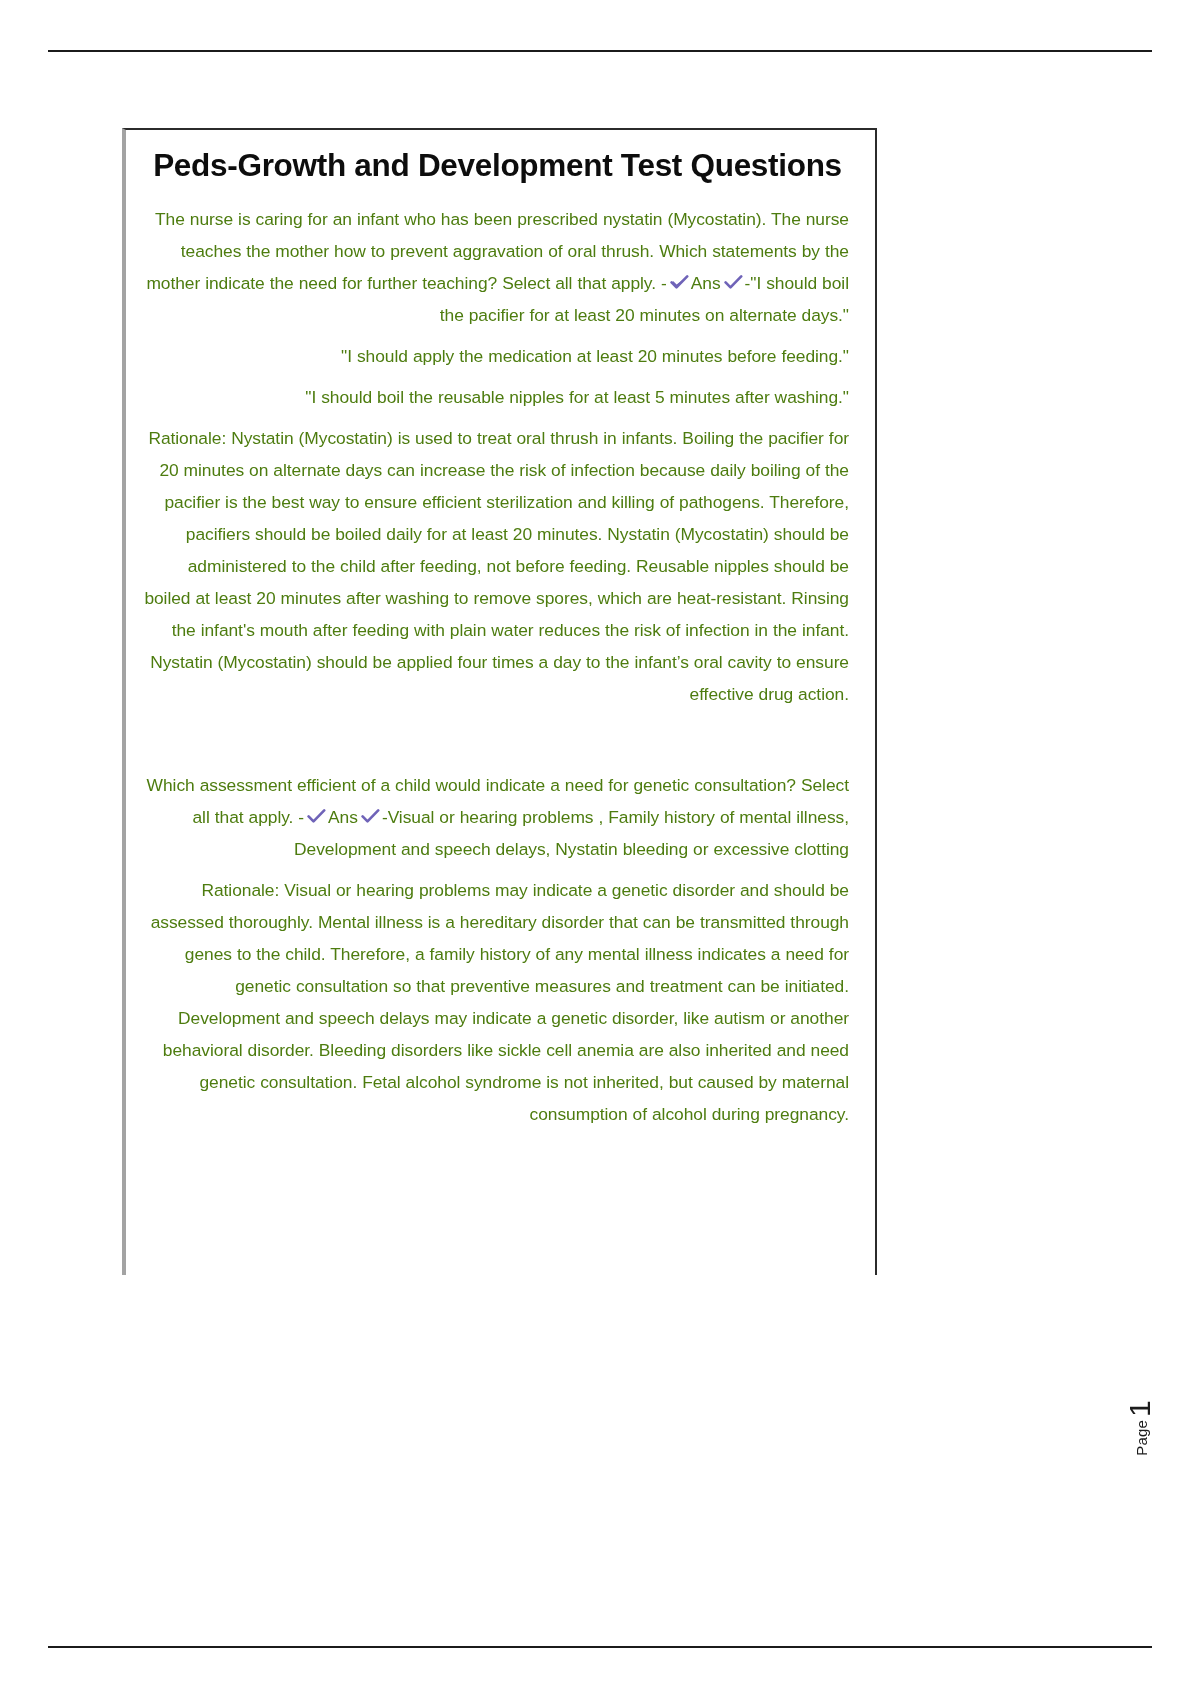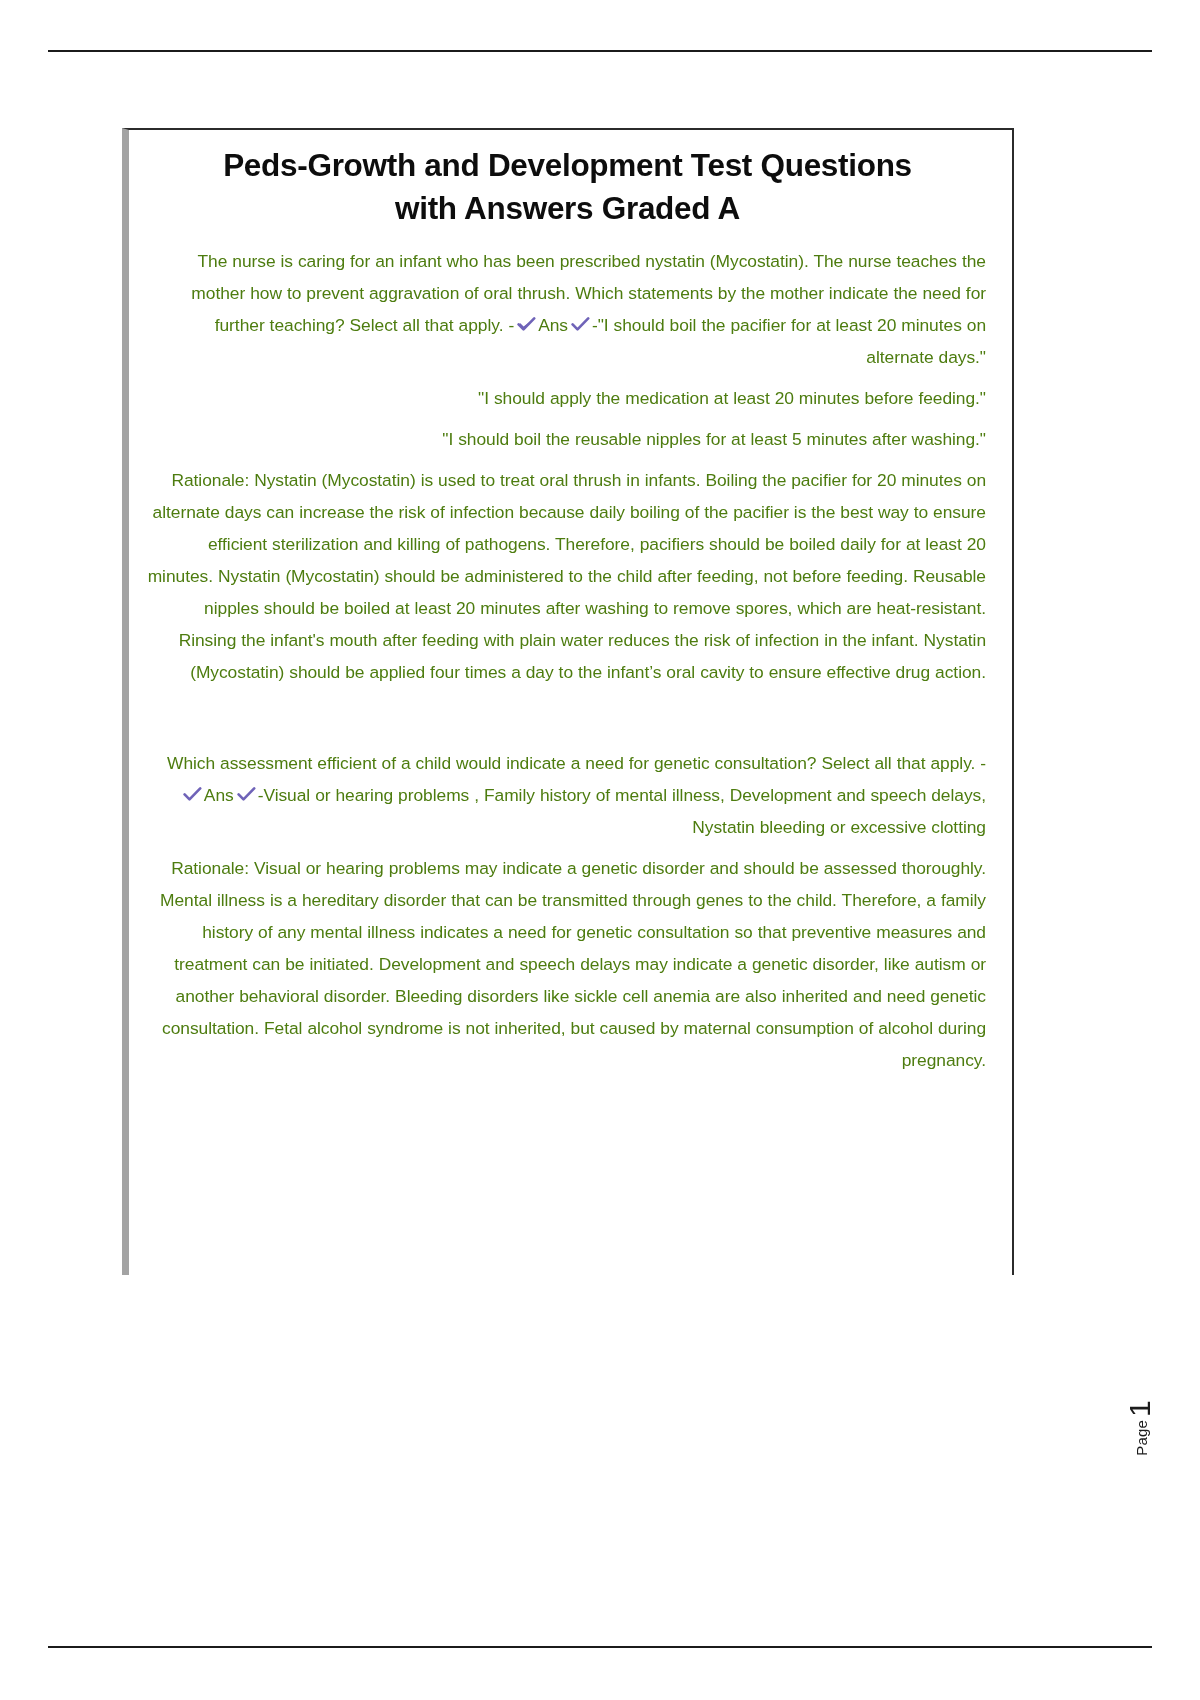--- a/index.html
+++ b/index.html
@@ -31,23 +31,23 @@
     background: #1b1b1b;
   }
   .rule.top { top: 50px; }
   .rule.bottom { bottom: 52px; }
 
   
   .content-frame {
     position: absolute;
     left: 122px;
     top: 128px;
-    width: 892px;
+    width: 755px;
     height: 1147px;
-    border-left: 7px solid #a3a3a3;
+    border-left: 4px solid #a3a3a3;
     border-right: 2px solid #2b2b2b;
     border-top: 2px solid #2b2b2b;
     border-bottom: none;
     box-sizing: border-box;
     background: #ffffff;
     overflow: hidden;
   }
 
   .content-inner {
     padding: 14px 22px 0 16px;
@@ -119,21 +119,20 @@
 <div class="page-sheet">
 
   <div class="rule top"></div>
   <div class="rule bottom"></div>
 
   <div class="content-frame">
     <div class="content-inner">
 
       <h1 class="doc-title">
         <span style="display: block;">Peds-Growth and Development Test Questions</span>
-        <span style="display: block;">with Answers Graded A</span>
       </h1>
 
       <div class="body-block">
 
         <p class="para"><span>The nurse is caring for an infant who has been prescribed nystatin (Mycostatin). The nurse teaches the mother how to prevent aggravation of oral thrush. Which statements by the mother indicate the need for further teaching? Select all that apply. -</span><span class="check-icon"><svg width="19" height="15" viewBox="0 0 19 15">
                 <path d="M1.4 7.6 L6.4 12.6 L17.4 1.2 L15.1 3.0 L6.6 9.6 L3.4 6.2 Z" fill="#6f63b8"></path>
                 <path d="M1.6 7.4 L6.5 12.4 L17.2 1.4" stroke="#6f63b8" stroke-width="2.6" fill="none" stroke-linecap="round" stroke-linejoin="round"></path>
               </svg></span><span>Ans</span><span class="check-icon"><svg width="19" height="15" viewBox="0 0 19 15">
                 <path d="M1.6 7.4 L6.5 12.4 L17.2 1.4" stroke="#6f63b8" stroke-width="2.6" fill="none" stroke-linecap="round" stroke-linejoin="round"></path>
               </svg></span><span>-"I should boil the pacifier for at least 20 minutes on alternate days."</span></p>

